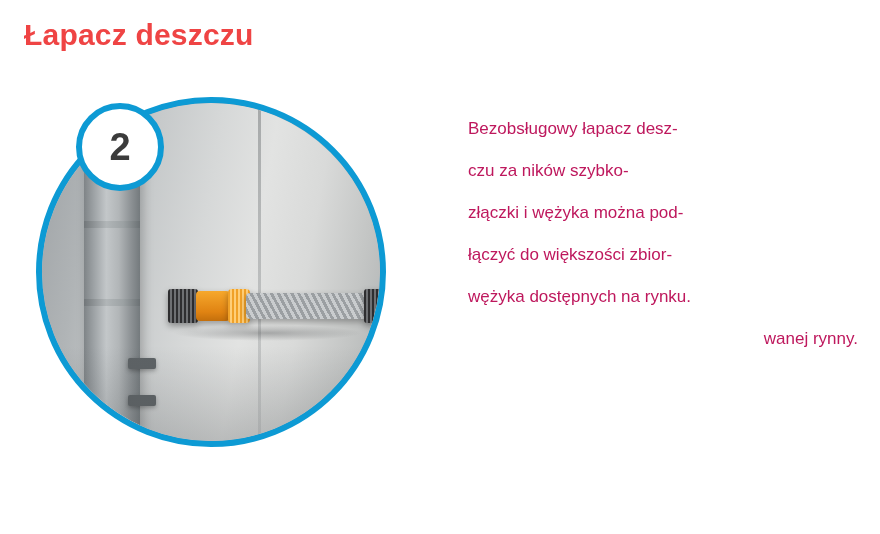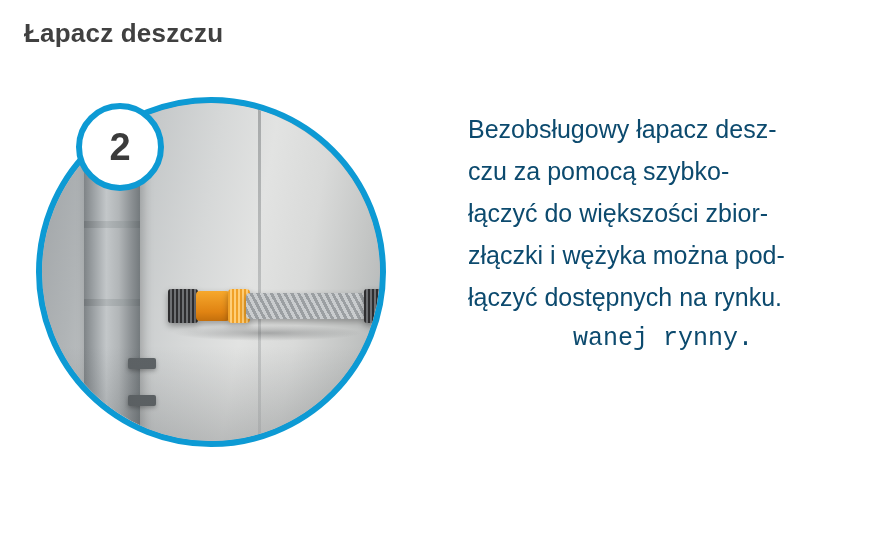--- a/index.html
+++ b/index.html
@@ -19,23 +19,23 @@
     position: relative;
     width: 880px;
     height: 534px;
   }
 
   
   .title {
     position: absolute;
     left: 24px;
     top: 18px;
-    font-size: 26px;
+    font-size: 30px;
     font-weight: bold;
-    color: #404040;
+    color: #ef4444;
     letter-spacing: 0.2px;
     white-space: nowrap;
   }
 
   
   .photo-wrap {
     position: absolute;
     left: 36px;
     top: 97px;
     width: 362px;
@@ -226,29 +226,28 @@
     font-weight: bold;
     color: #3b3b3b;
   }
 
   
   .body-text {
     position: absolute;
     left: 468px;
     top: 108px;
     width: 390px;
-    font-size: 25px;
+    font-size: 17px;
     line-height: 42px;
-    color: #0c4a6e;
+    color: #be185d;
     text-align: justify;
     text-justify: inter-word;
   }
   .body-text .last-line {
-    text-align: center;
-    font-family: Liberation Mono, monospace;
+    text-align: right;
   }
 </style>
 </head>
 <body>
 
 <div class="page">
 
   <div class="title">Łapacz deszczu</div>
 
   <div class="photo-wrap">
@@ -270,20 +269,20 @@
           <div class="nut-right"></div>
         </div>
         <div class="wall-shadow-bottom"></div>
       </div>
     </div>
     <div class="badge">2</div>
   </div>
 
   <div class="body-text">
     <div>Bezobsługowy łapacz desz-</div>
-    <div>czu za pomocą szybko-</div>
+    <div>czu za ników szybko-</div>
+    <div>złączki i wężyka można pod-</div>
     <div>łączyć do większości zbior-</div>
-    <div>złączki i wężyka można pod-</div>
-    <div>łączyć dostępnych na rynku.</div>
+    <div>wężyka dostępnych na rynku.</div>
     <div class="last-line">wanej rynny.</div>
   </div>
 
 </div>
 
 </body></html>

